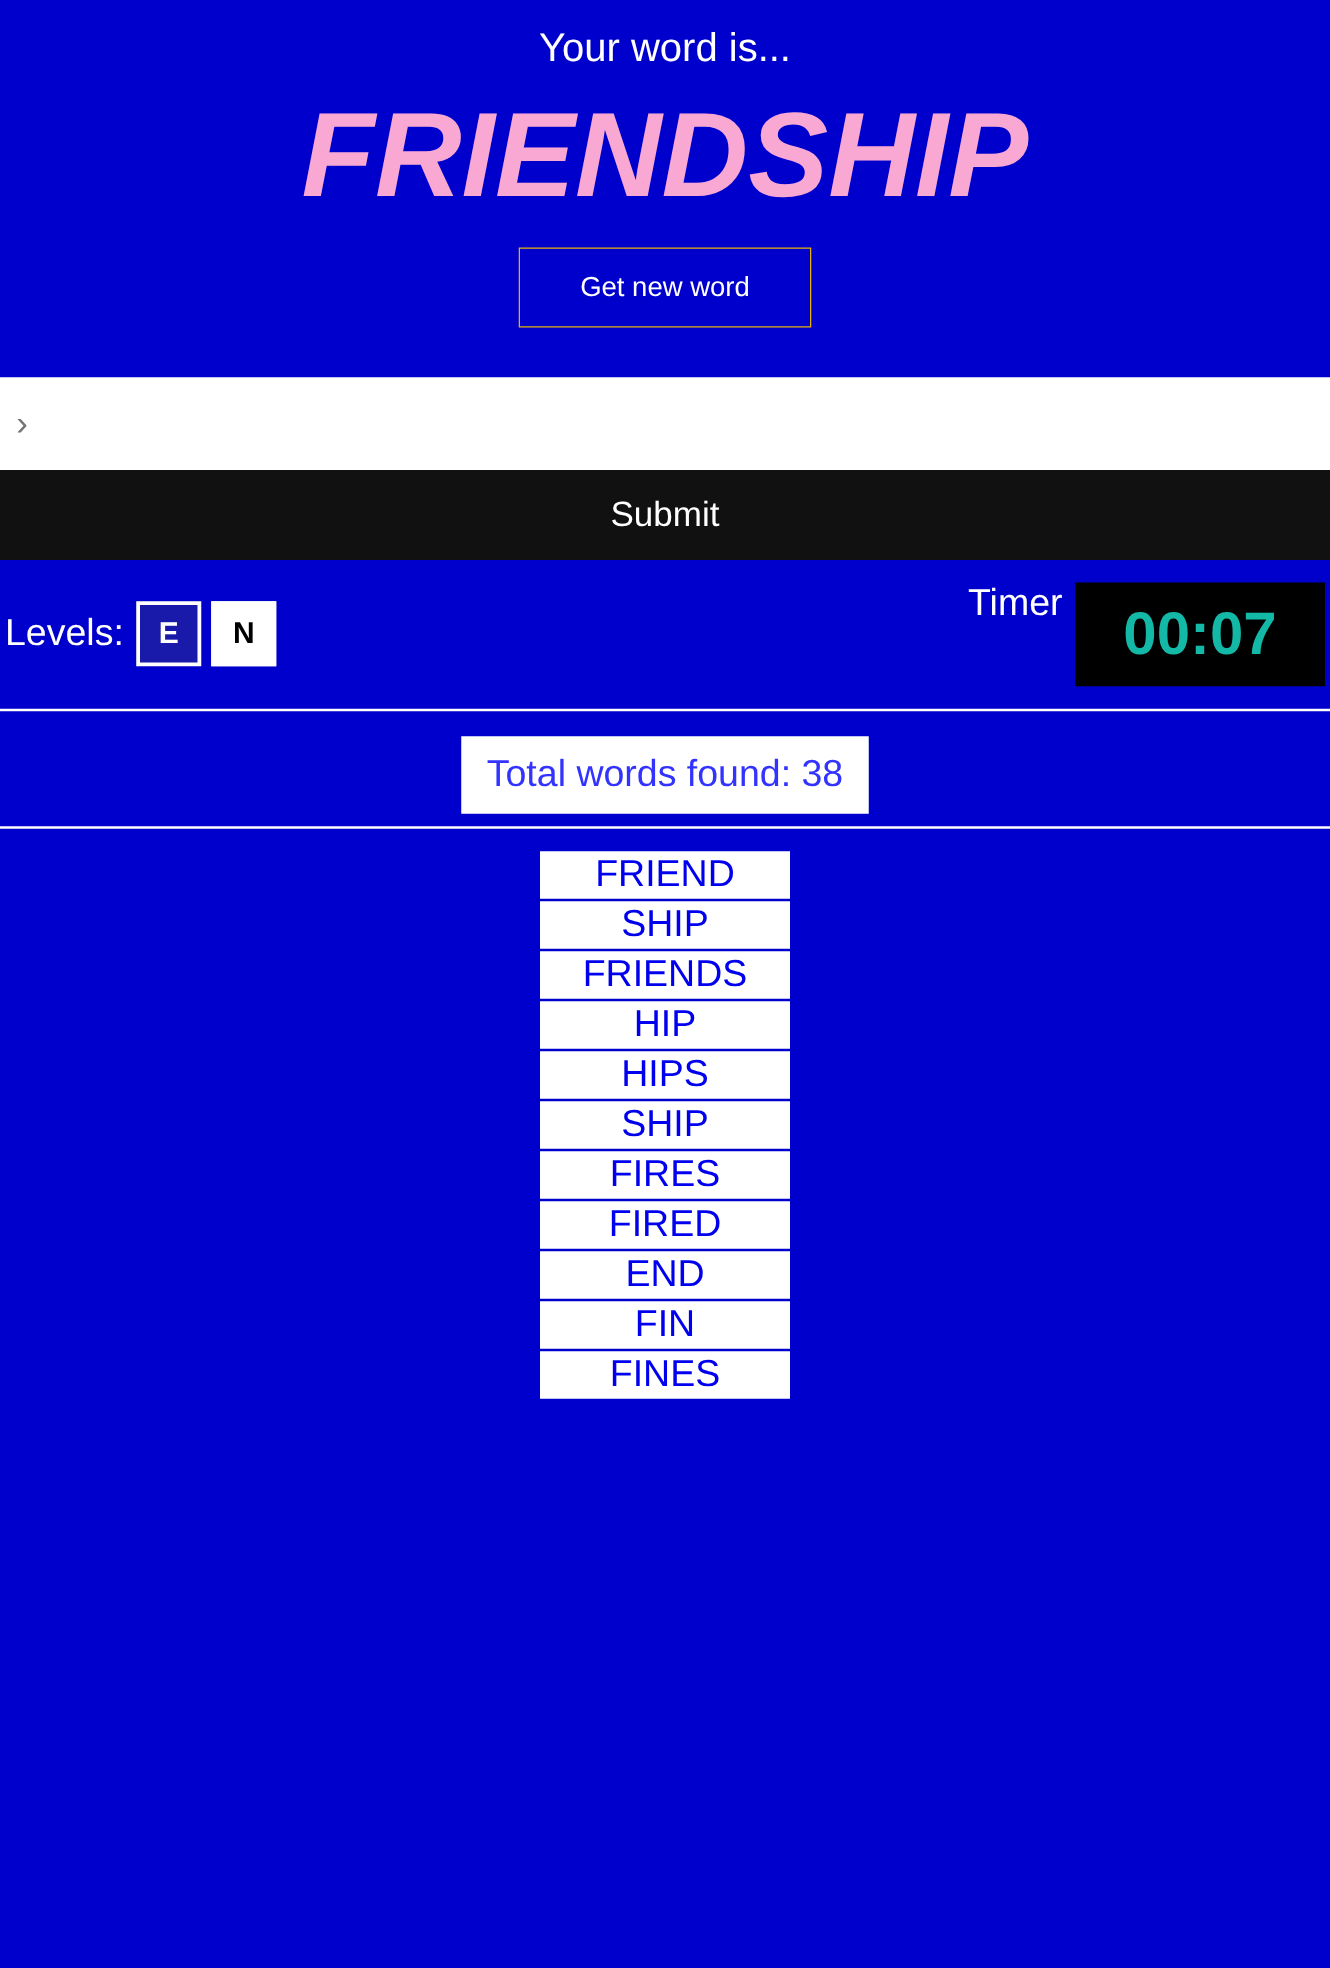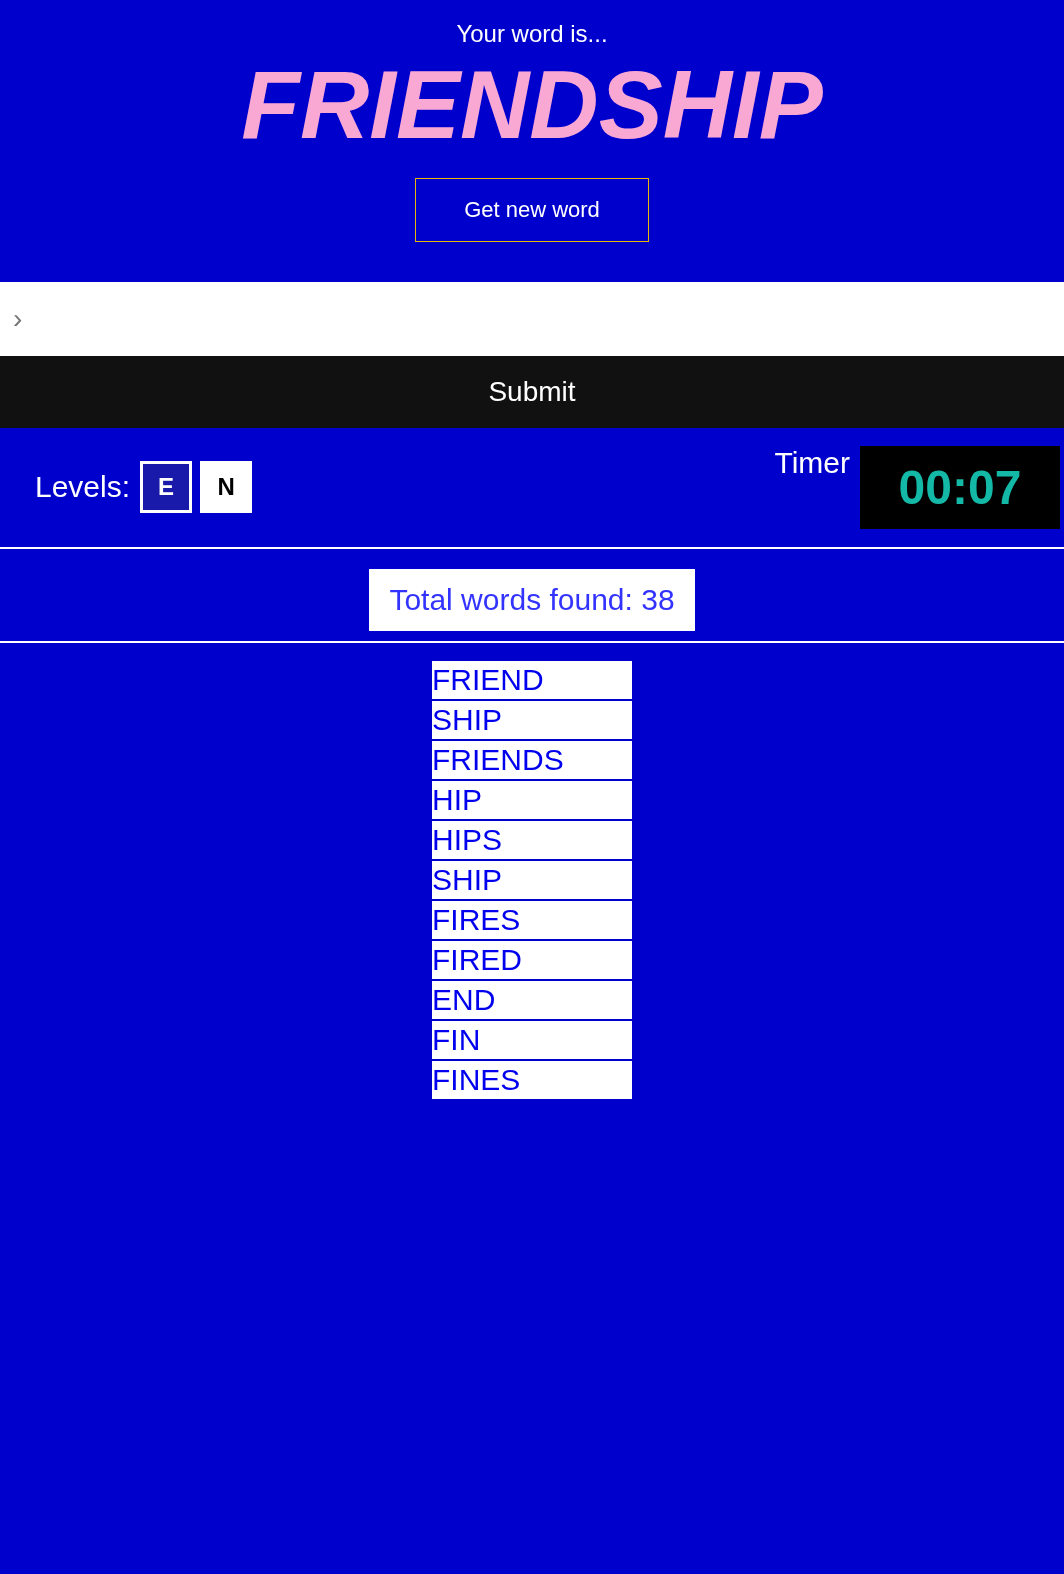--- a/index.html
+++ b/index.html
@@ -15,23 +15,23 @@
       width: 1064px;
       min-height: 1574px;
     }
 
     .header-section {
       text-align: center;
       padding: 20px 10px 10px;
     }
 
     .your-word-label {
-      font-size: 24px;
-      color: white;
-      margin-bottom: 4px;
+      font-size: 32px;
+      color: white;
+      margin-bottom: 15px;
     }
 
     .main-word {
       font-size: 96px;
       font-weight: bold;
       color: #f9a8d4;
       line-height: 1.1;
       margin-bottom: 20px;
       font-style: italic;
     }
@@ -76,21 +76,20 @@
       border: none;
       cursor: pointer;
       margin-top: 0;
     }
 
     .controls-row {
       display: flex;
       align-items: center;
       padding: 18px 4px;
       font-size: 30px;
-      margin-left: 31px;
     }
 
     .levels-label {
       font-size: 30px;
       color: white;
       margin-right: 10px;
     }
 
     .level-btn {
       display: inline-flex;
@@ -152,21 +151,21 @@
 
     .total-words-text {
       font-size: 30px;
       color: #3333ff;
       background-color: white;
       display: inline-block;
       padding: 14px 20px;
     }
 
     .words-list {
-      text-align: left;
+      text-align: center;
       padding: 16px 0;
     }
 
     .word-item {
       font-size: 30px;
       color: #0000ee;
       background-color: white;
       display: block;
       padding: 2px 0;
       margin: 2px auto;

